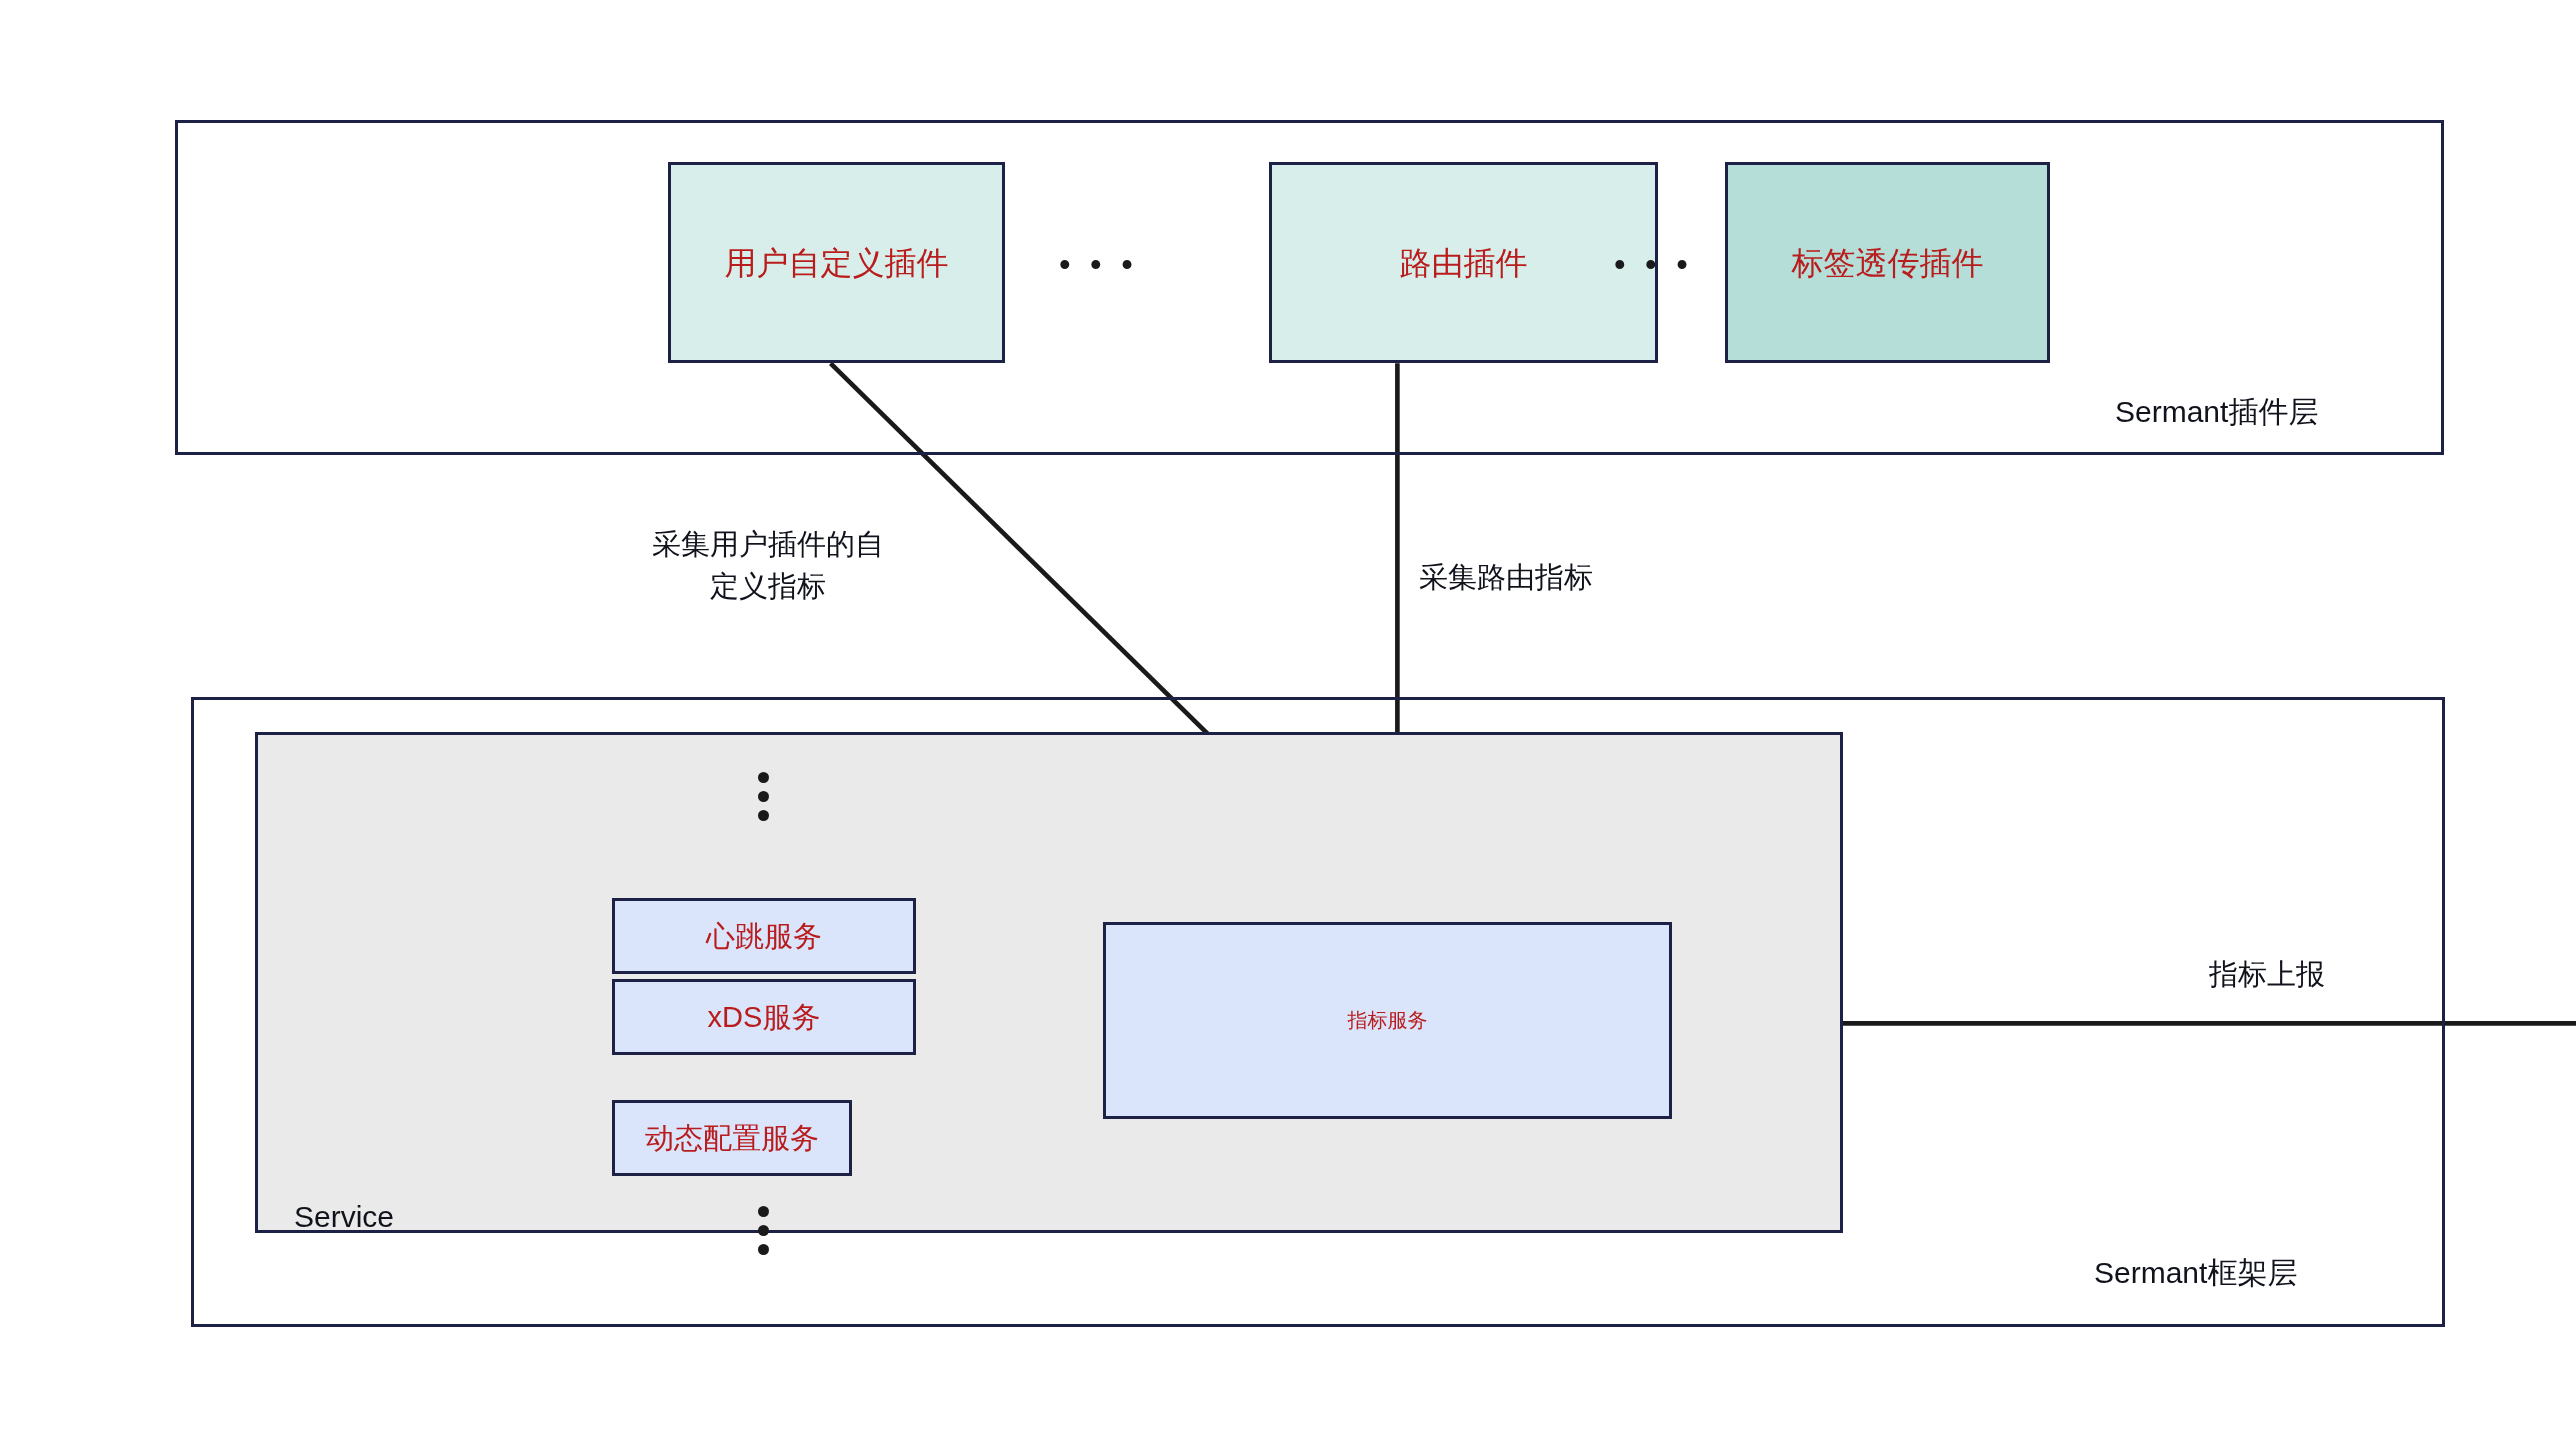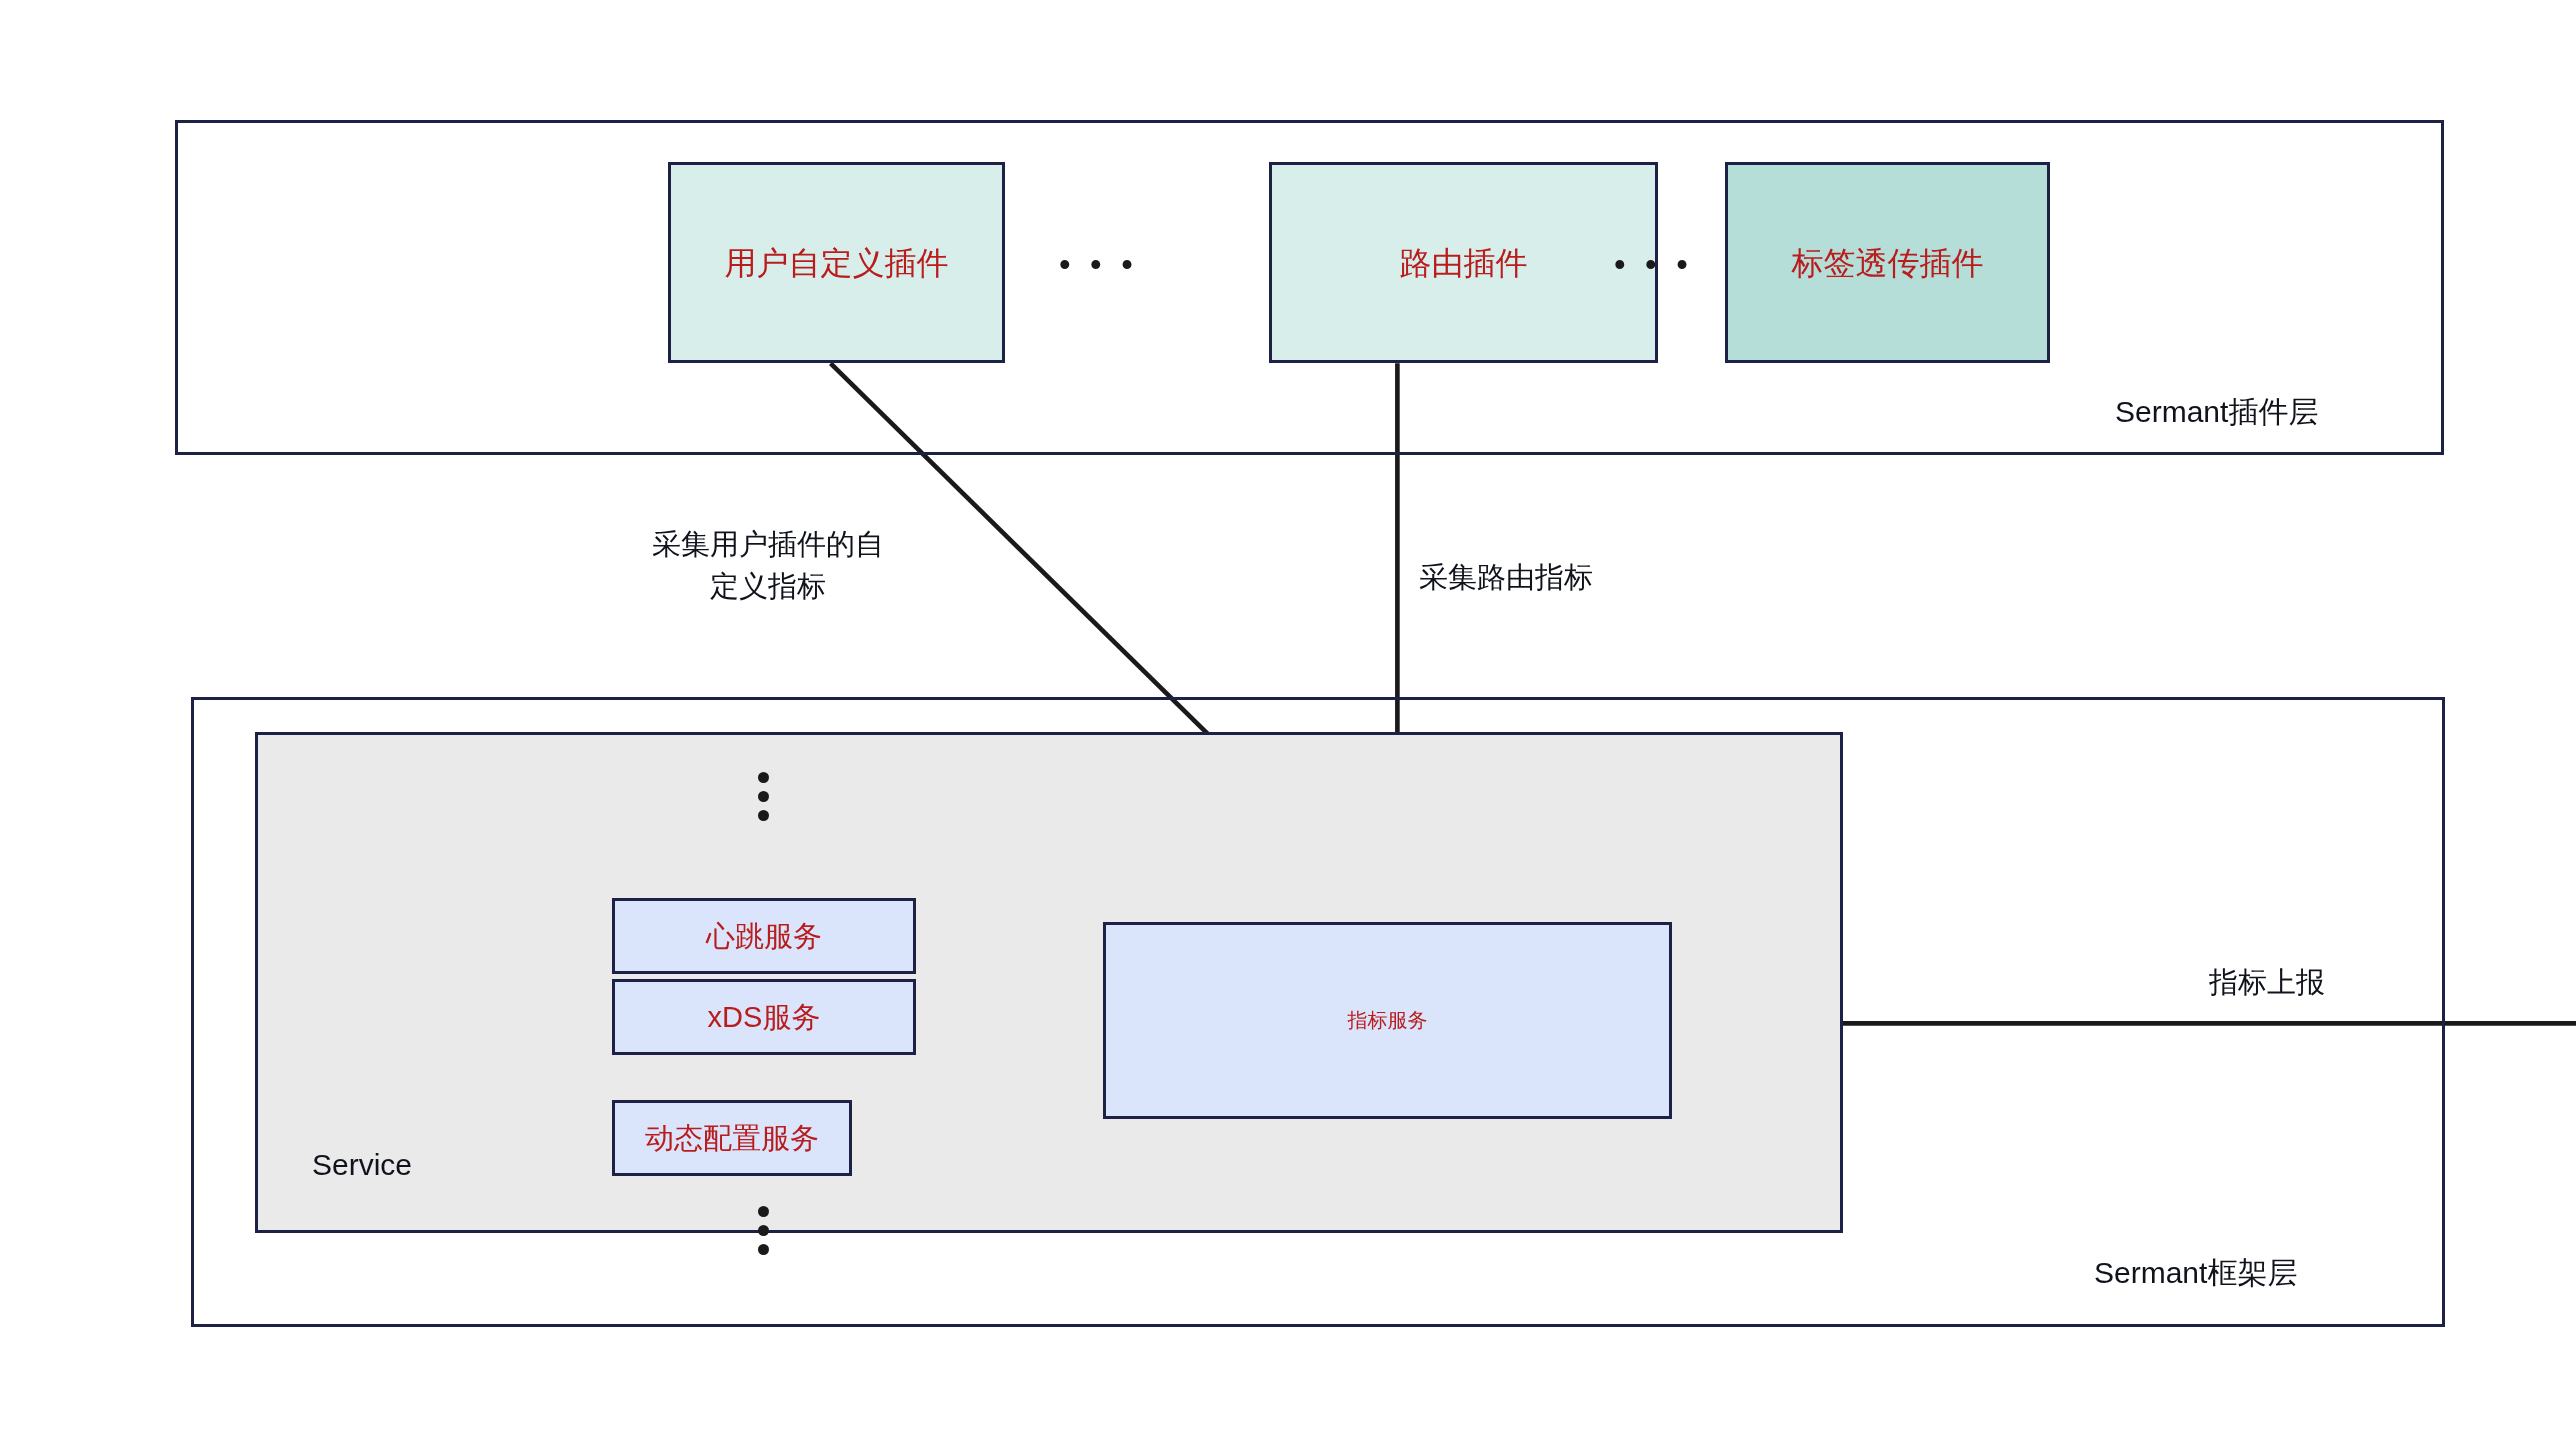--- a/index.html
+++ b/index.html
@@ -169,24 +169,24 @@
   <div class="node svc-box" style="left:612px; top:1100px; width:240px; height:76px;">
     <span>动态配置服务</span>
   </div>
 
   <div class="v-ellipsis" style="left:756px; top:1206px; height:49px;">
     <i></i>
       <i></i>
       <i></i>
   </div>
 
-  <div class="service-caption" style="left:294px; top:1148px;margin-left:18px;">Service</div>
+  <div class="service-caption" style="left:294px; top:1200px;">Service</div>
 
   <div class="node metrics-box" style="left:1103px; top:922px; width:569px; height:197px;">
     <span>指标服务</span>
   </div>
 
   <div class="layer-label" style="left:2094px; top:1253px;">Sermant框架层</div>
 
-  <div class="edge-label" style="left:2159px; top:953px; width:216px;margin-top:8px;">指标上报</div>
+  <div class="edge-label" style="left:2159px; top:953px; width:216px;">指标上报</div>
 
 </div>
 
 
 </body></html>

